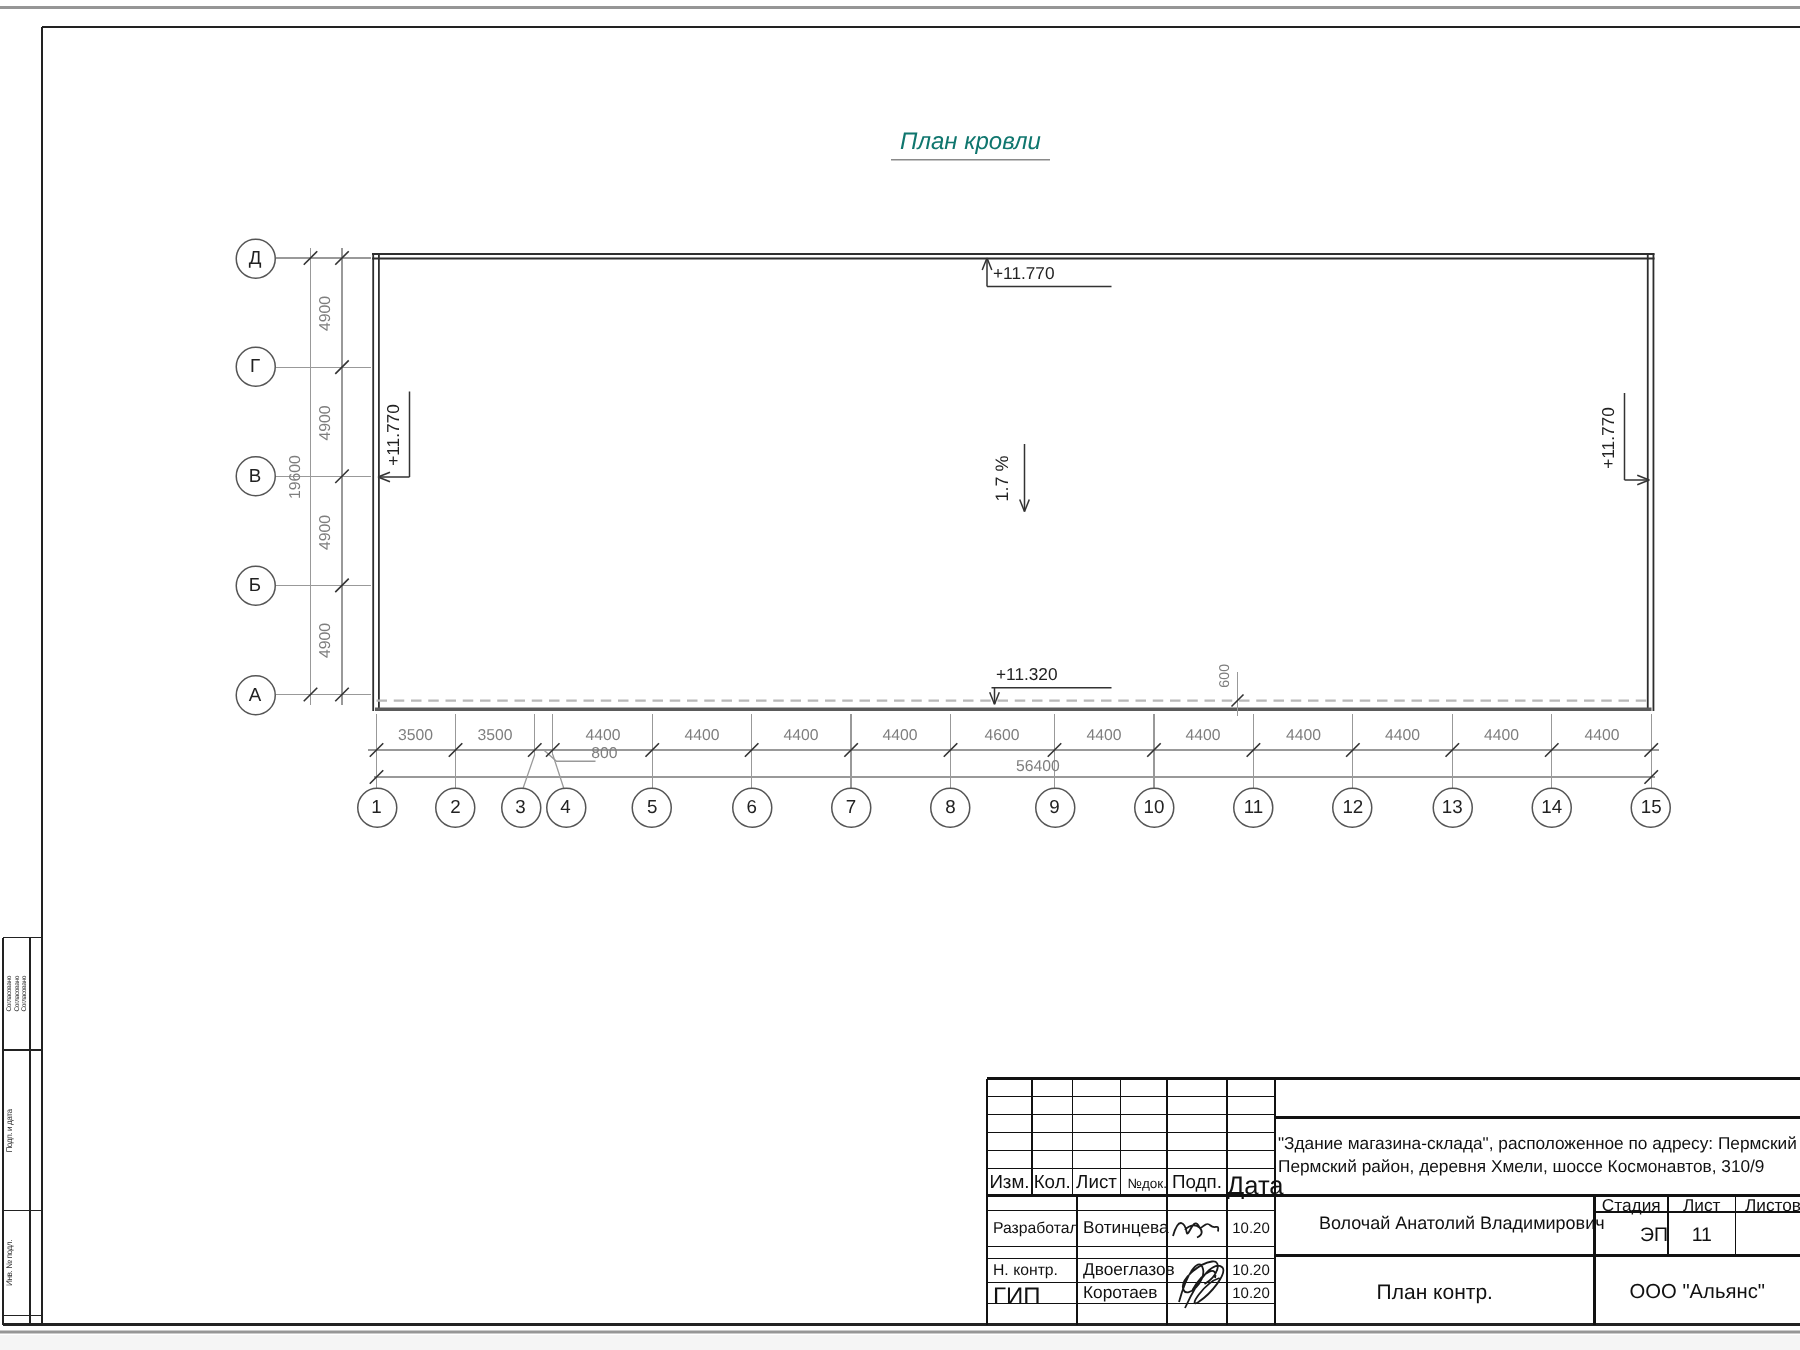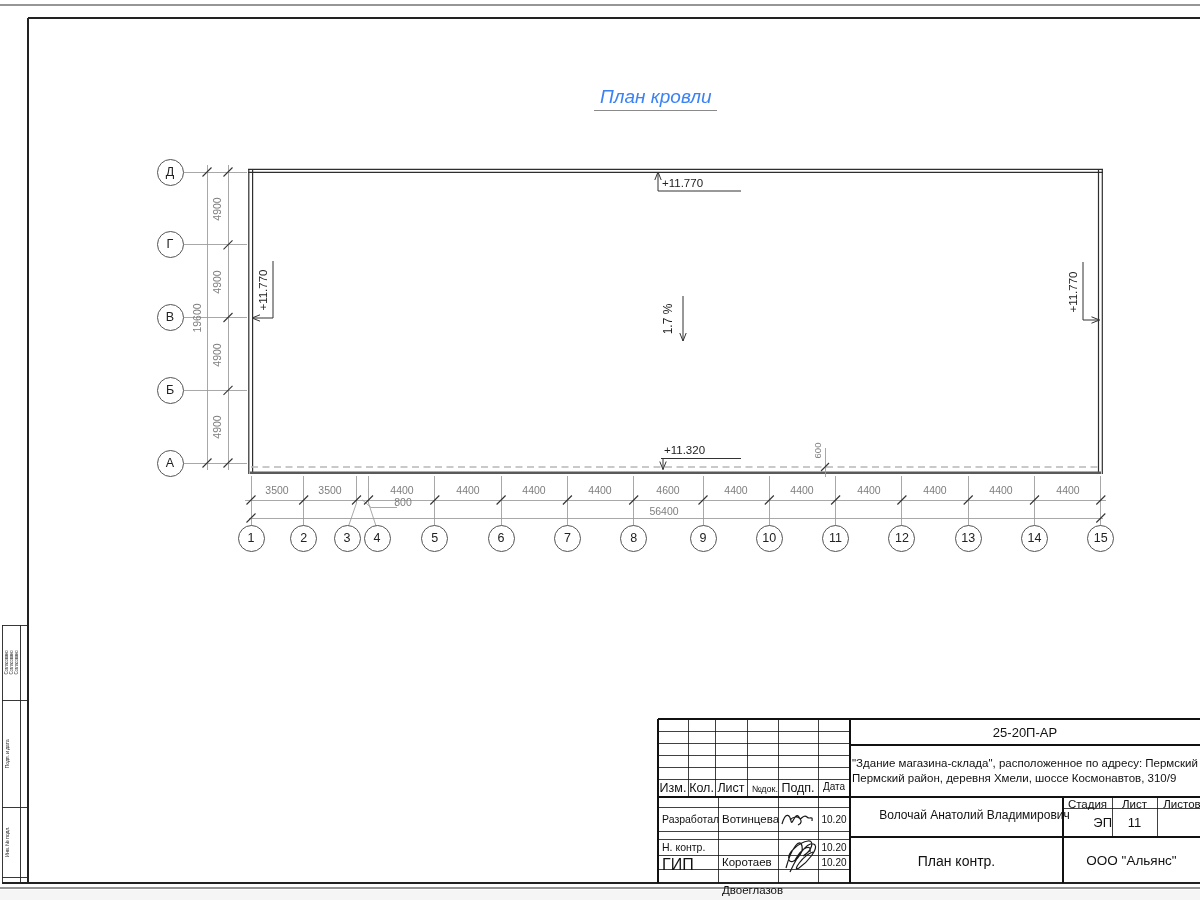--- a/index.html
+++ b/index.html
@@ -5,21 +5,21 @@
   html,body{margin:0;padding:0;background:#fff;}
   .page{position:relative;width:1200px;height:900px;background:#fff;overflow:hidden;
         font-family:"Liberation Sans", sans-serif;color:#111;}
   svg.lines{position:absolute;left:0;top:0;z-index:1;}
   .t{position:absolute;z-index:3;white-space:nowrap;}
   .c{text-align:center;}
   .dim{color:#7e7e7e;font-size:10.5px;}
   .rot{transform:rotate(-90deg);}
   .bubble{position:absolute;z-index:3;width:25px;height:25px;border:1px solid #555;border-radius:50%;
           background:#fff;text-align:center;line-height:25px;font-size:12.5px;color:#222;}
-  .title{font-style:italic;font-size:19px;color:#3b82f6;border-bottom:1px solid #8a8a8a;padding:0 6px 2px 6px;}
+  .title{font-style:italic;font-size:16px;color:#0f766e;border-bottom:1px solid #8a8a8a;padding:0 6px 2px 6px;}
   .elev{font-size:11.5px;color:#222;}
   .tb{font-size:11.5px;color:#111;}
   .tiny{font-size:4.5px;color:#333;letter-spacing:-0.3px;}
   .paperline{position:absolute;left:0;width:1200px;background:#969696;z-index:0;}
   .belowpaper{position:absolute;left:0;top:890px;width:1200px;height:10px;background:#f5f5f5;z-index:0;}
 </style>
 </head>
 <body>
 
 <div class="page">
@@ -209,52 +209,51 @@
   <div class="t dim c" style="left:438px;top:484px;width:60px;">4400</div>
   <div class="t dim c" style="left:504px;top:484px;width:60px;">4400</div>
   <div class="t dim c" style="left:570px;top:484px;width:60px;">4400</div>
   <div class="t dim c" style="left:638px;top:484px;width:60px;">4600</div>
   <div class="t dim c" style="left:706px;top:484px;width:60px;">4400</div>
   <div class="t dim c" style="left:772px;top:484px;width:60px;">4400</div>
   <div class="t dim c" style="left:839px;top:484px;width:60px;">4400</div>
   <div class="t dim c" style="left:905px;top:484px;width:60px;">4400</div>
   <div class="t dim c" style="left:971px;top:484px;width:60px;">4400</div>
   <div class="t dim c" style="left:1038px;top:484px;width:60px;">4400</div>
-  <div class="t dim c" style="left:634px;top:505px;width:60px;">56400</div>
+  <div class="t dim c" style="left:662px;top:505px;width:60px;">56400</div>
 
   <div class="t dim c rot" style="left:192px;top:203px;width:50px;">4900</div>
   <div class="t dim c rot" style="left:192px;top:275.5px;width:50px;">4900</div>
   <div class="t dim c rot" style="left:192px;top:348.5px;width:50px;">4900</div>
   <div class="t dim c rot" style="left:192px;top:421px;width:50px;">4900</div>
   <div class="t dim c rot" style="left:172px;top:311.5px;width:50px;">19600</div>
 
   <div class="t elev" style="left:662px;top:177px;">+11.770</div>
   <div class="t elev" style="left:664px;top:444px;">+11.320</div>
   <div class="t elev c rot" style="left:234px;top:284px;width:58px;">+11.770</div>
   <div class="t elev c rot" style="left:1044px;top:286px;width:58px;">+11.770</div>
   <div class="t c rot" style="left:646px;top:312px;width:44px;font-size:12px;color:#222;">1.7 %</div>
   <div class="t dim c rot" style="left:802px;top:445px;width:30px;font-size:9.5px;">600</div>
 
-  <div class="t tb c" style="left:850px;top:725px;width:350px;font-size:13px;">25-20П-АР</div>
   <div class="t tb c" style="left:852px;top:757px;width:348px;">"Здание магазина-склада", расположенное по адресу: Пермский край,</div>
   <div class="t tb c" style="left:852px;top:772px;width:280px;">Пермский район, деревня Хмели, шоссе Космонавтов, 310/9</div>
 
   <div class="t tb c" style="left:658px;top:781px;width:30px;font-size:12.5px;">Изм.</div>
   <div class="t tb c" style="left:688px;top:781px;width:27px;font-size:12.5px;">Кол.</div>
   <div class="t tb c" style="left:715px;top:781px;width:32px;font-size:12.5px;">Лист</div>
   <div class="t tb c" style="left:747px;top:784px;width:31px;font-size:9px;text-align:right;">№док.</div>
   <div class="t tb c" style="left:778px;top:781px;width:40px;font-size:12.5px;">Подп.</div>
-  <div class="t tb c" style="left:818px;top:781px;width:32px;font-size:10px;">Дата</div>
+  <div class="t tb c" style="left:818px;top:781px;width:32px;font-size:17px;">Дата</div>
 
   <div class="t tb" style="left:662px;top:813px;font-size:10.5px;">Разработал</div>
   <div class="t tb" style="left:722px;top:813px;">Вотинцева</div>
   <div class="t tb c" style="left:818px;top:814px;width:32px;font-size:10px;">10.20</div>
 
   <div class="t tb" style="left:662px;top:841px;font-size:10.5px;">Н. контр.</div>
-  <div class="t tb" style="left:722px;top:841px;margin-top:43px;">Двоеглазов</div>
+  <div class="t tb" style="left:722px;top:841px;">Двоеглазов</div>
   <div class="t tb c" style="left:818px;top:842px;width:32px;font-size:10px;">10.20</div>
 
   <div class="t tb" style="left:662px;top:856px;font-size:16px;">ГИП</div>
   <div class="t tb" style="left:722px;top:856px;">Коротаев</div>
   <div class="t tb c" style="left:818px;top:857px;width:32px;font-size:10px;">10.20</div>
 
   <div class="t tb c" style="left:850px;top:808px;width:249px;font-size:12px;">Волочай Анатолий Владимирович</div>
 
   <div class="t tb c" style="left:1063px;top:798px;width:49px;">Стадия</div>
   <div class="t tb c" style="left:1112px;top:798px;width:45px;">Лист</div>

